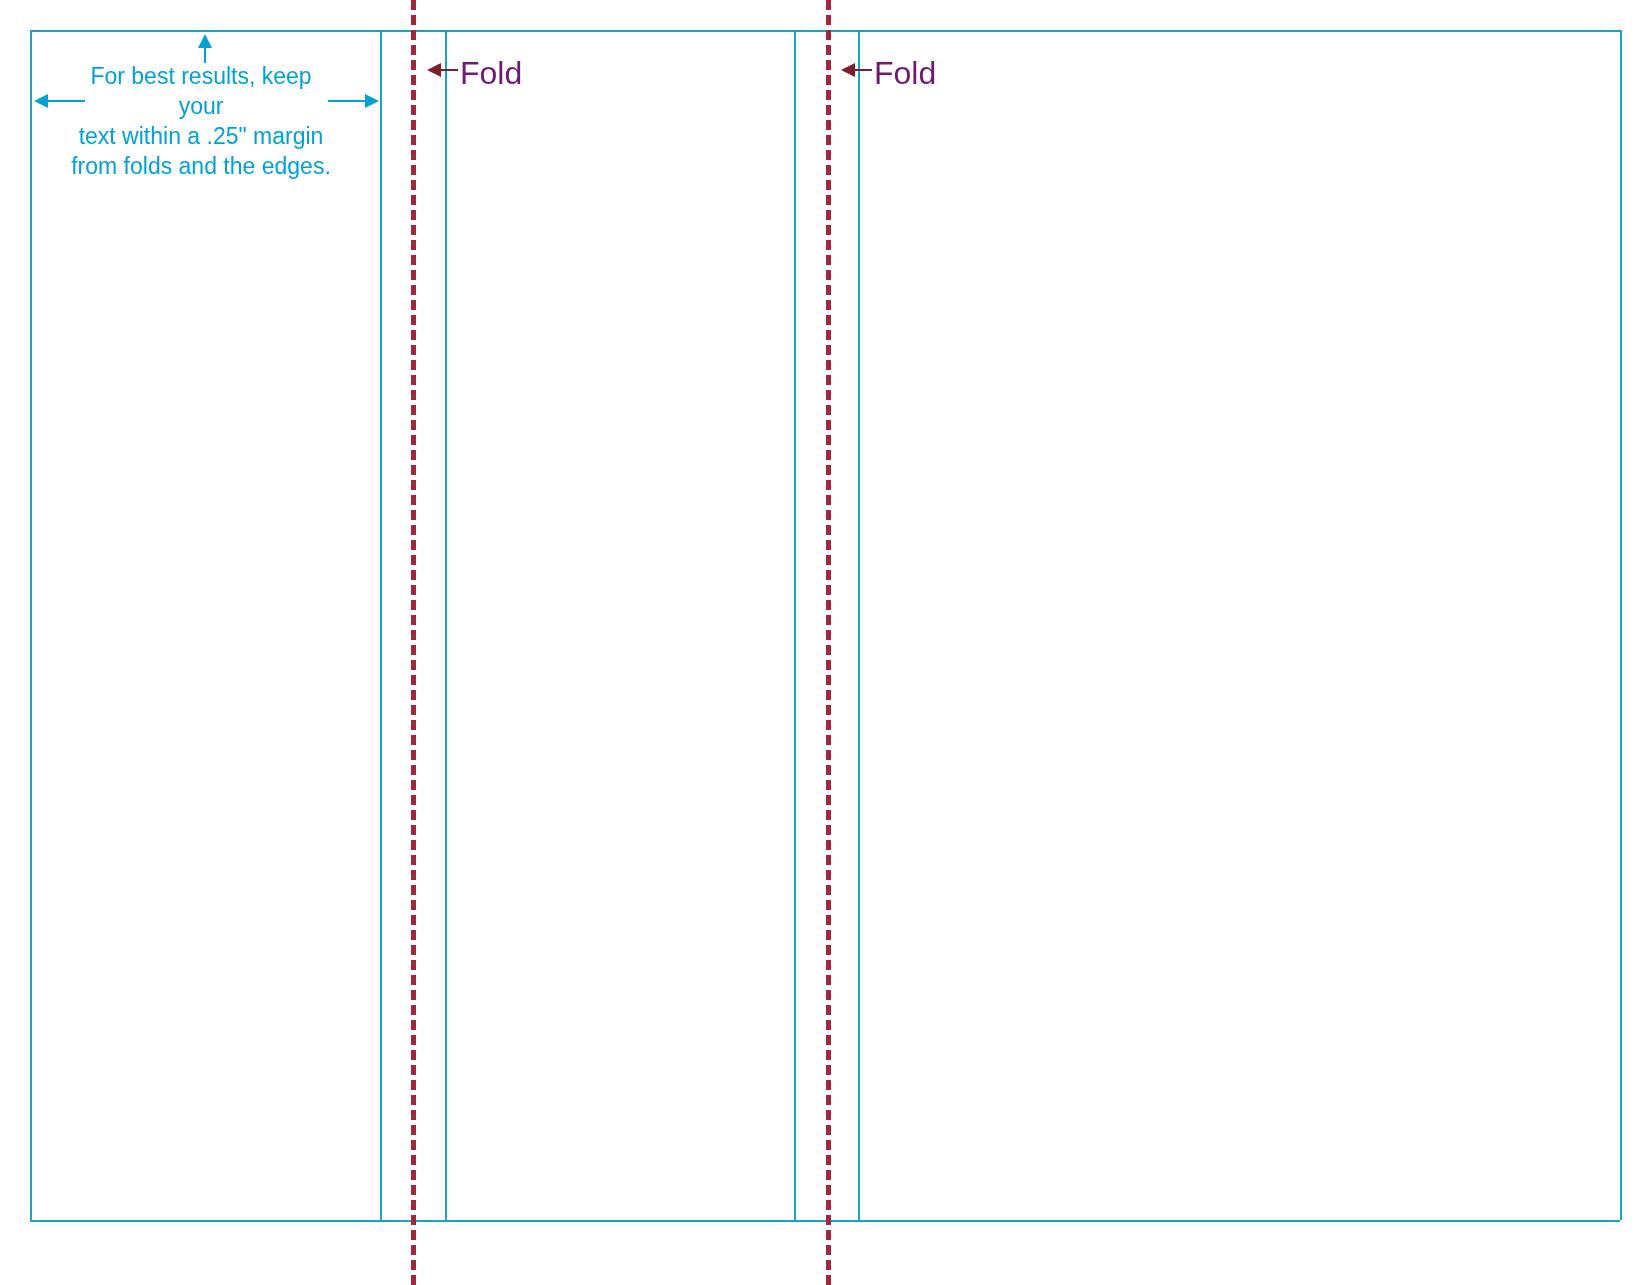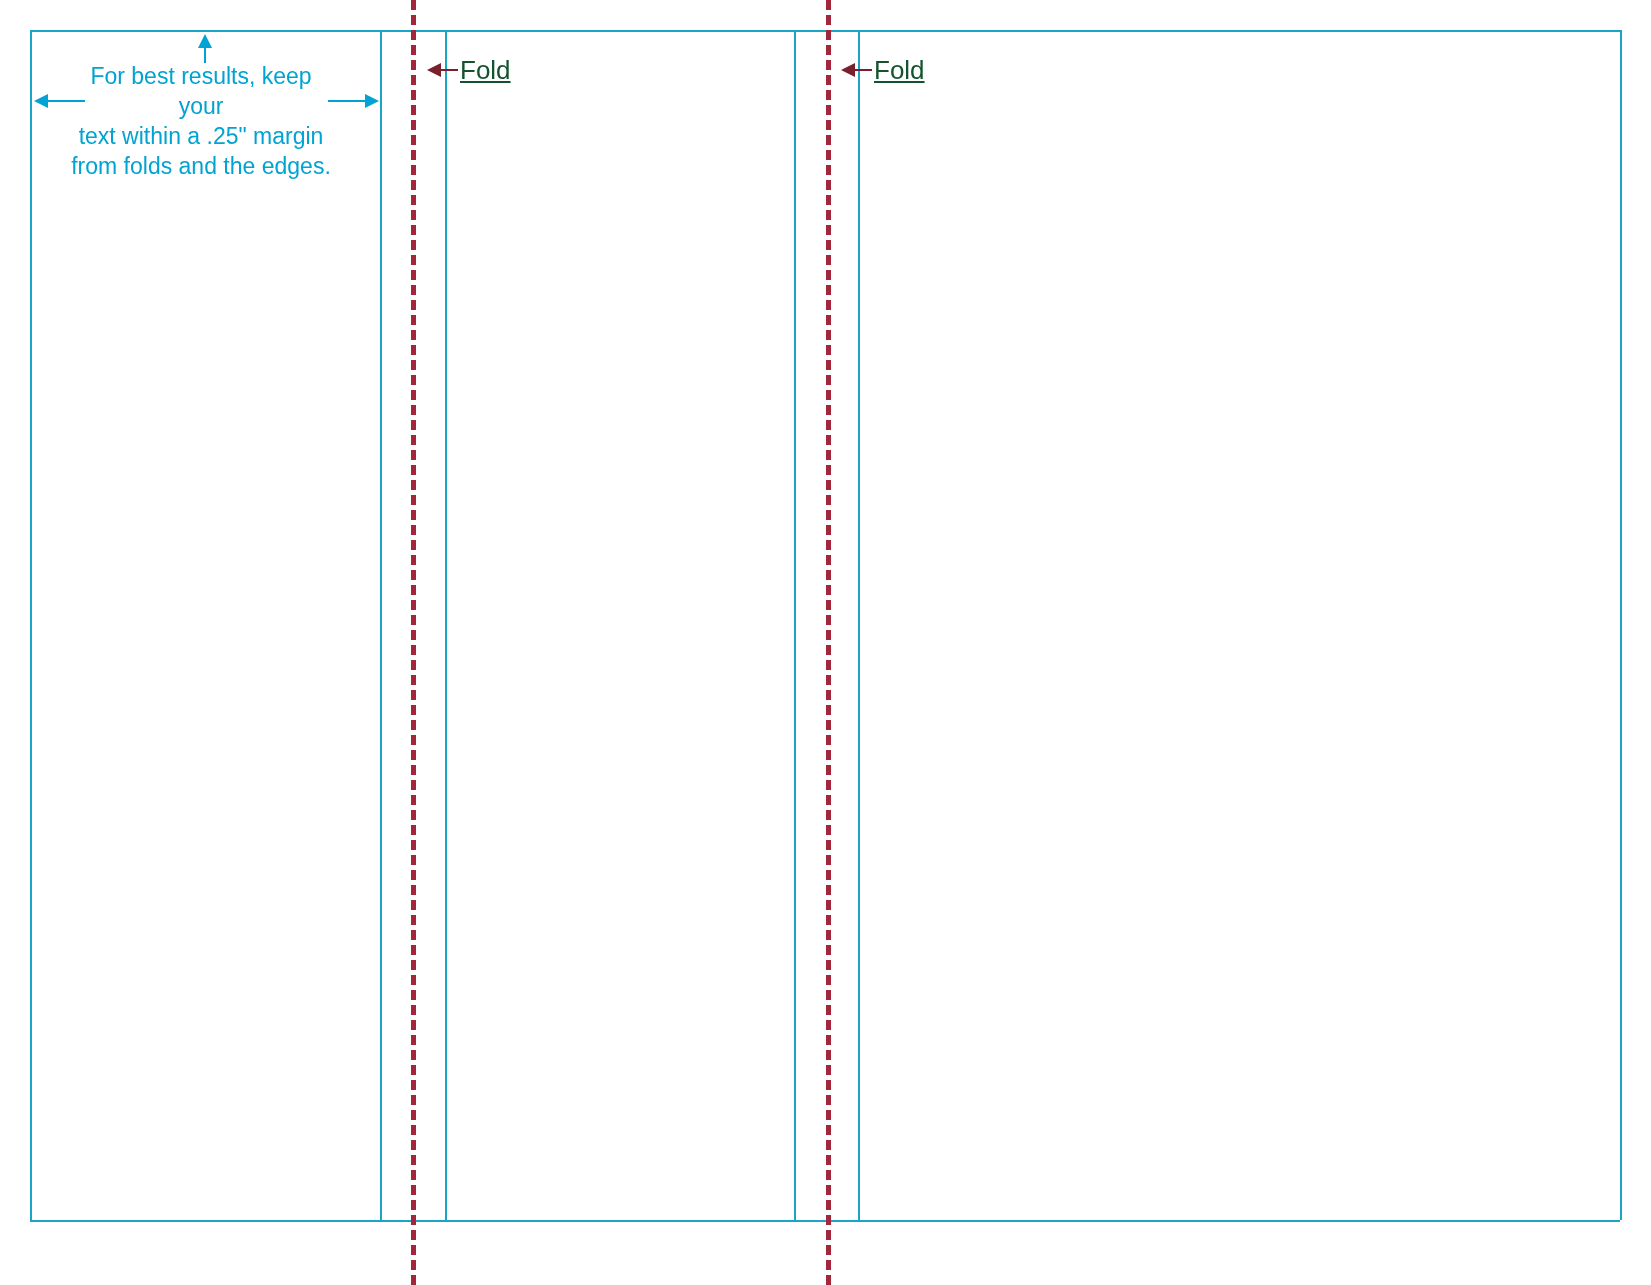--- a/index.html
+++ b/index.html
@@ -38,24 +38,23 @@
     position: absolute;
     color: #00a3d3;
     font-size: 23px;
     line-height: 1.3;
     text-align: center;
   }
 
   
   .fold-label {
     position: absolute;
-    color: #14532d;
-    font-size: 26px;
+    color: #701a75;
+    font-size: 32px;
     line-height: 1;
-    text-decoration: underline;
   }
 
   
   .arrow-left {
     position: absolute;
     width: 0; height: 0;
     border-top: 7px solid transparent;
     border-bottom: 7px solid transparent;
   }
   .arrow-shaft-h {

